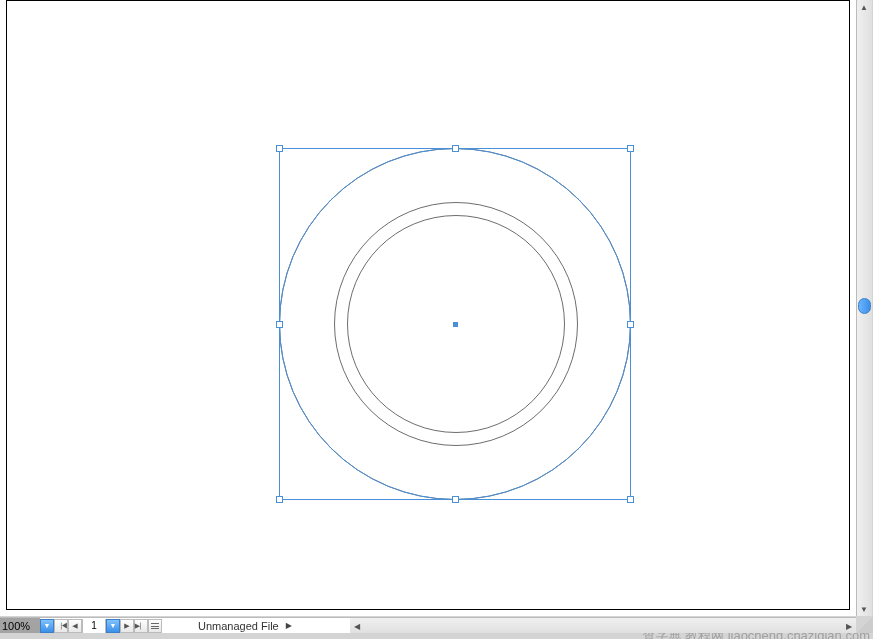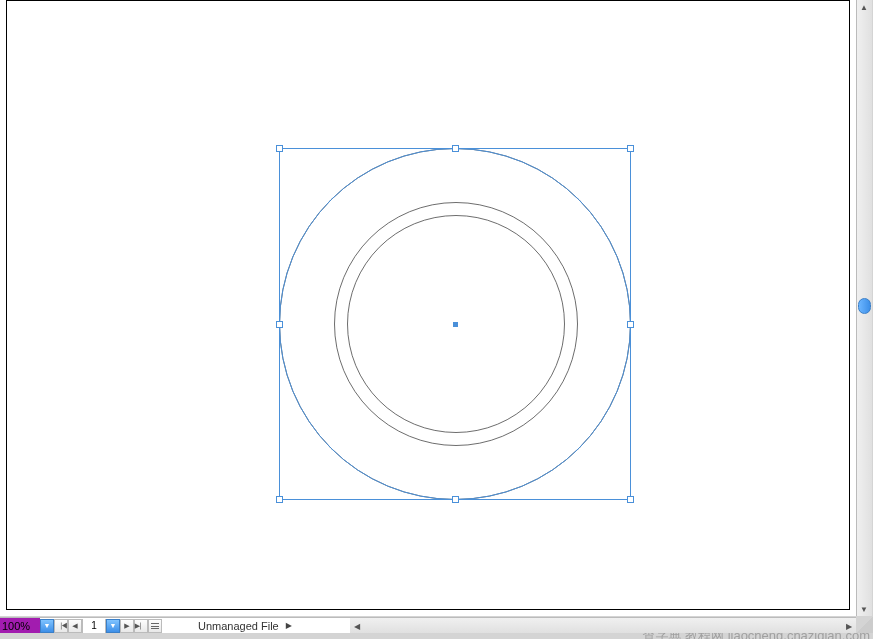--- a/index.html
+++ b/index.html
@@ -165,21 +165,21 @@
       border-top: 1px solid #bbb;
       display: flex;
       align-items: center;
     }
     .zoom-input {
       width: 40px;
       height: 15px;
       font-size: 11px;
       border: none;
       padding: 0 2px;
-      background: #a21caf;
+      background: #a3a3a3;
     }
     .dd-arrow {
       width: 14px;
       height: 14px;
       background: linear-gradient(to bottom, #7fc3ff, #3d8fe8);
       border: 1px solid #3a7fc8;
       display: flex;
       align-items: center;
       justify-content: center;
       color: #fff;

